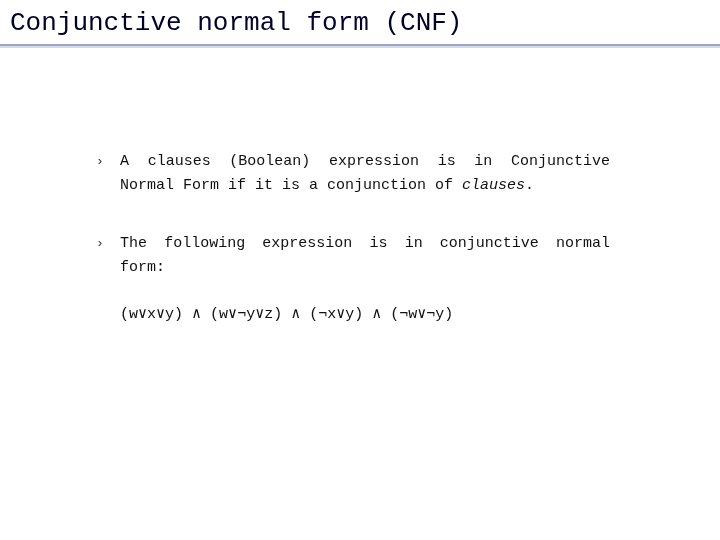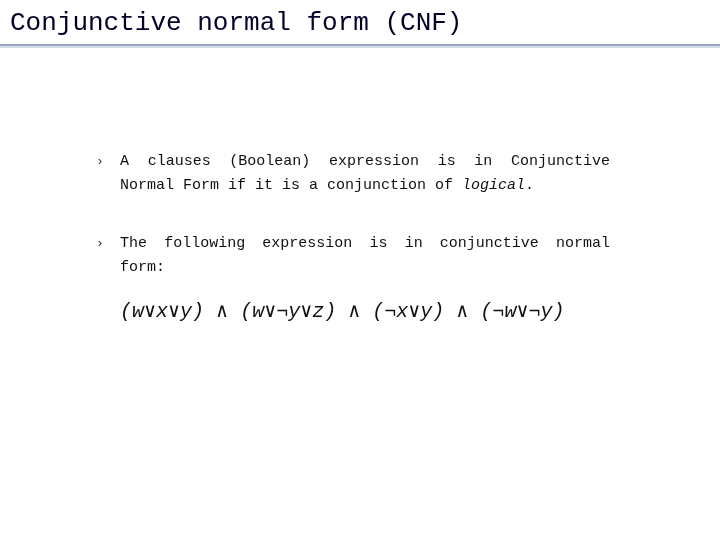--- a/index.html
+++ b/index.html
@@ -59,41 +59,40 @@
     position: absolute;
     left: -24px;
     top: 2px;
     font-size: 13px;
     color: #333;
   }
   .italic {
     font-style: italic;
   }
   .formula {
-    margin-top: 16px;
+    margin-top: 23px;
     text-align: left;
     white-space: nowrap;
-    font-size: 20px;
-    font-style: italic;
+    font-size: 15px;
   }
 </style>
 </head>
 <body>
 
 <div class="slide">
 
   <div class="title">Conjunctive normal form (CNF)</div>
   <div class="title-rule-top"></div>
   <div class="title-rule-bottom"></div>
 
   <div class="body">
 
     <div class="item">
       <span class="bullet">›</span>
-      <span>A clauses (Boolean) expression is in Conjunctive Normal Form if it is a conjunction of </span><span class="italic">logical</span><span>.</span>
+      <span>A clauses (Boolean) expression is in Conjunctive Normal Form if it is a conjunction of </span><span class="italic">clauses</span><span>.</span>
     </div>
 
     <div class="item">
       <span class="bullet">›</span>
       <span>The following expression is in conjunctive normal form:</span>
       <div class="formula">(w∨x∨y) ∧ (w∨¬y∨z) ∧ (¬x∨y) ∧ (¬w∨¬y)</div>
     </div>
 
   </div>
 

